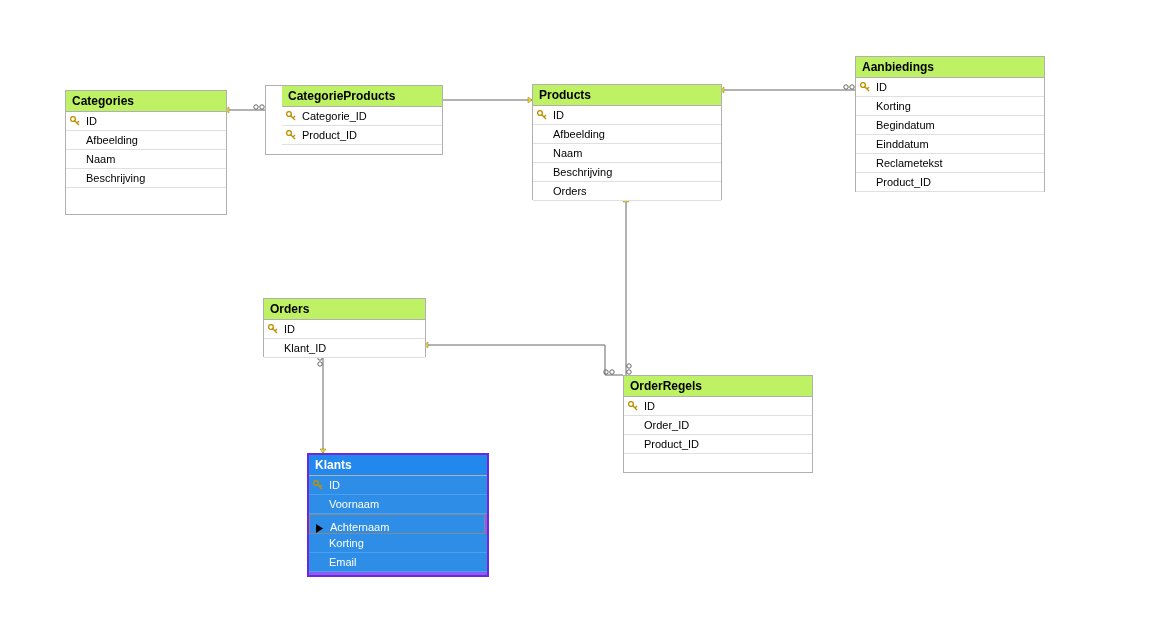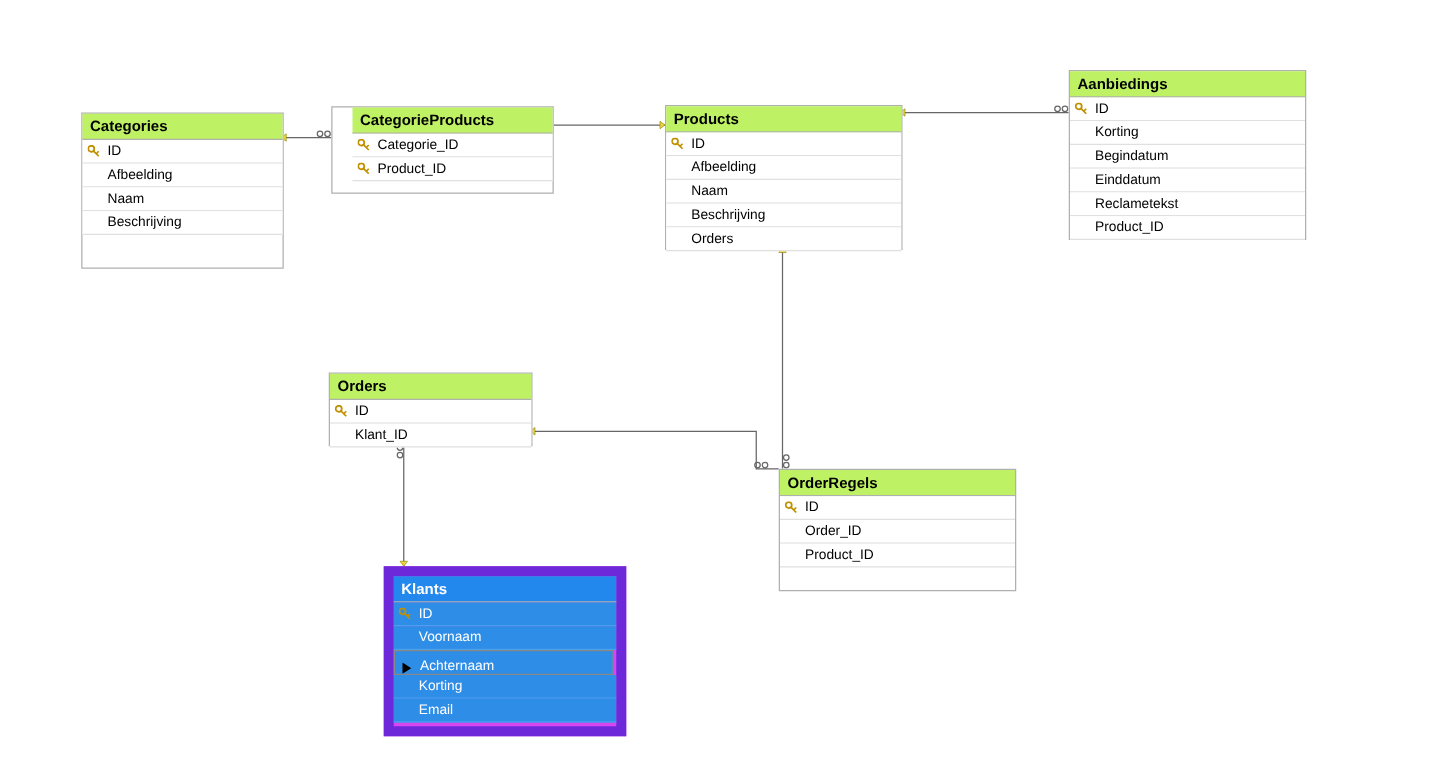--- a/index.html
+++ b/index.html
@@ -16,22 +16,22 @@
   position: relative;
   width: 1149px;
   height: 620px;
 }
 .table-box {
   position: absolute;
   background: #ffffff;
   border: 1px solid #b0b0b0;
 }
 .table-box.selected {
-  background: #d946ef;
-  border: 8px solid #6d28d9;
+  background: #8b5cf6;
+  border: 2px solid #6d28d9;
 }
 .title-bar {
   font-weight: bold;
   font-size: 12px;
   padding: 3px 6px;
   background: #bef264;
   border-bottom: 1px solid #b0b0b0;
 }
 .table-box.selected .title-bar {
   background: #2288ee;

